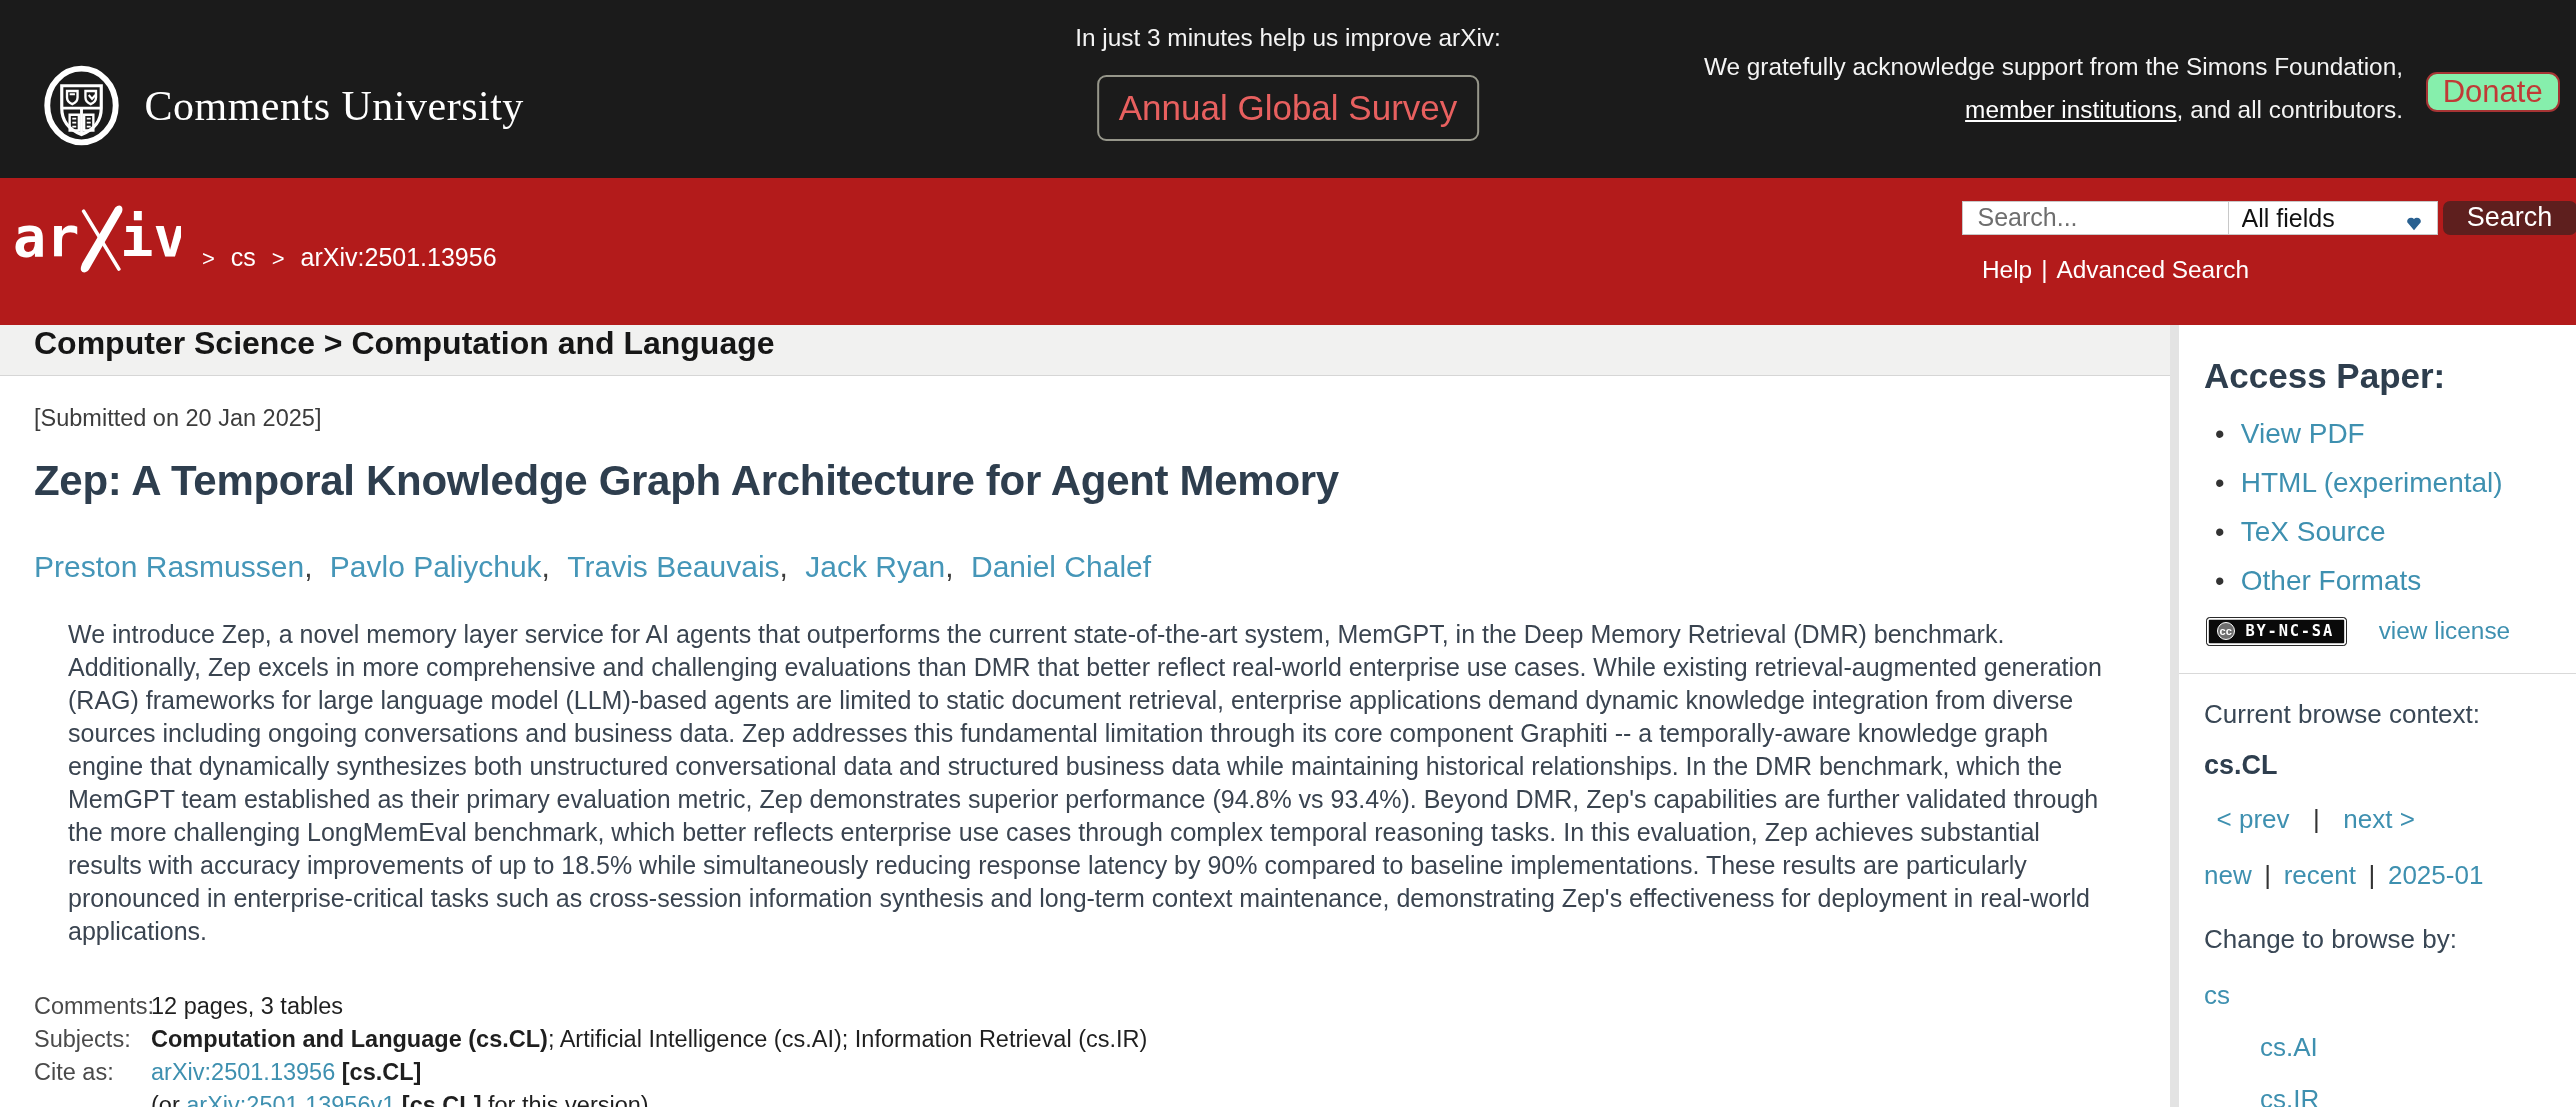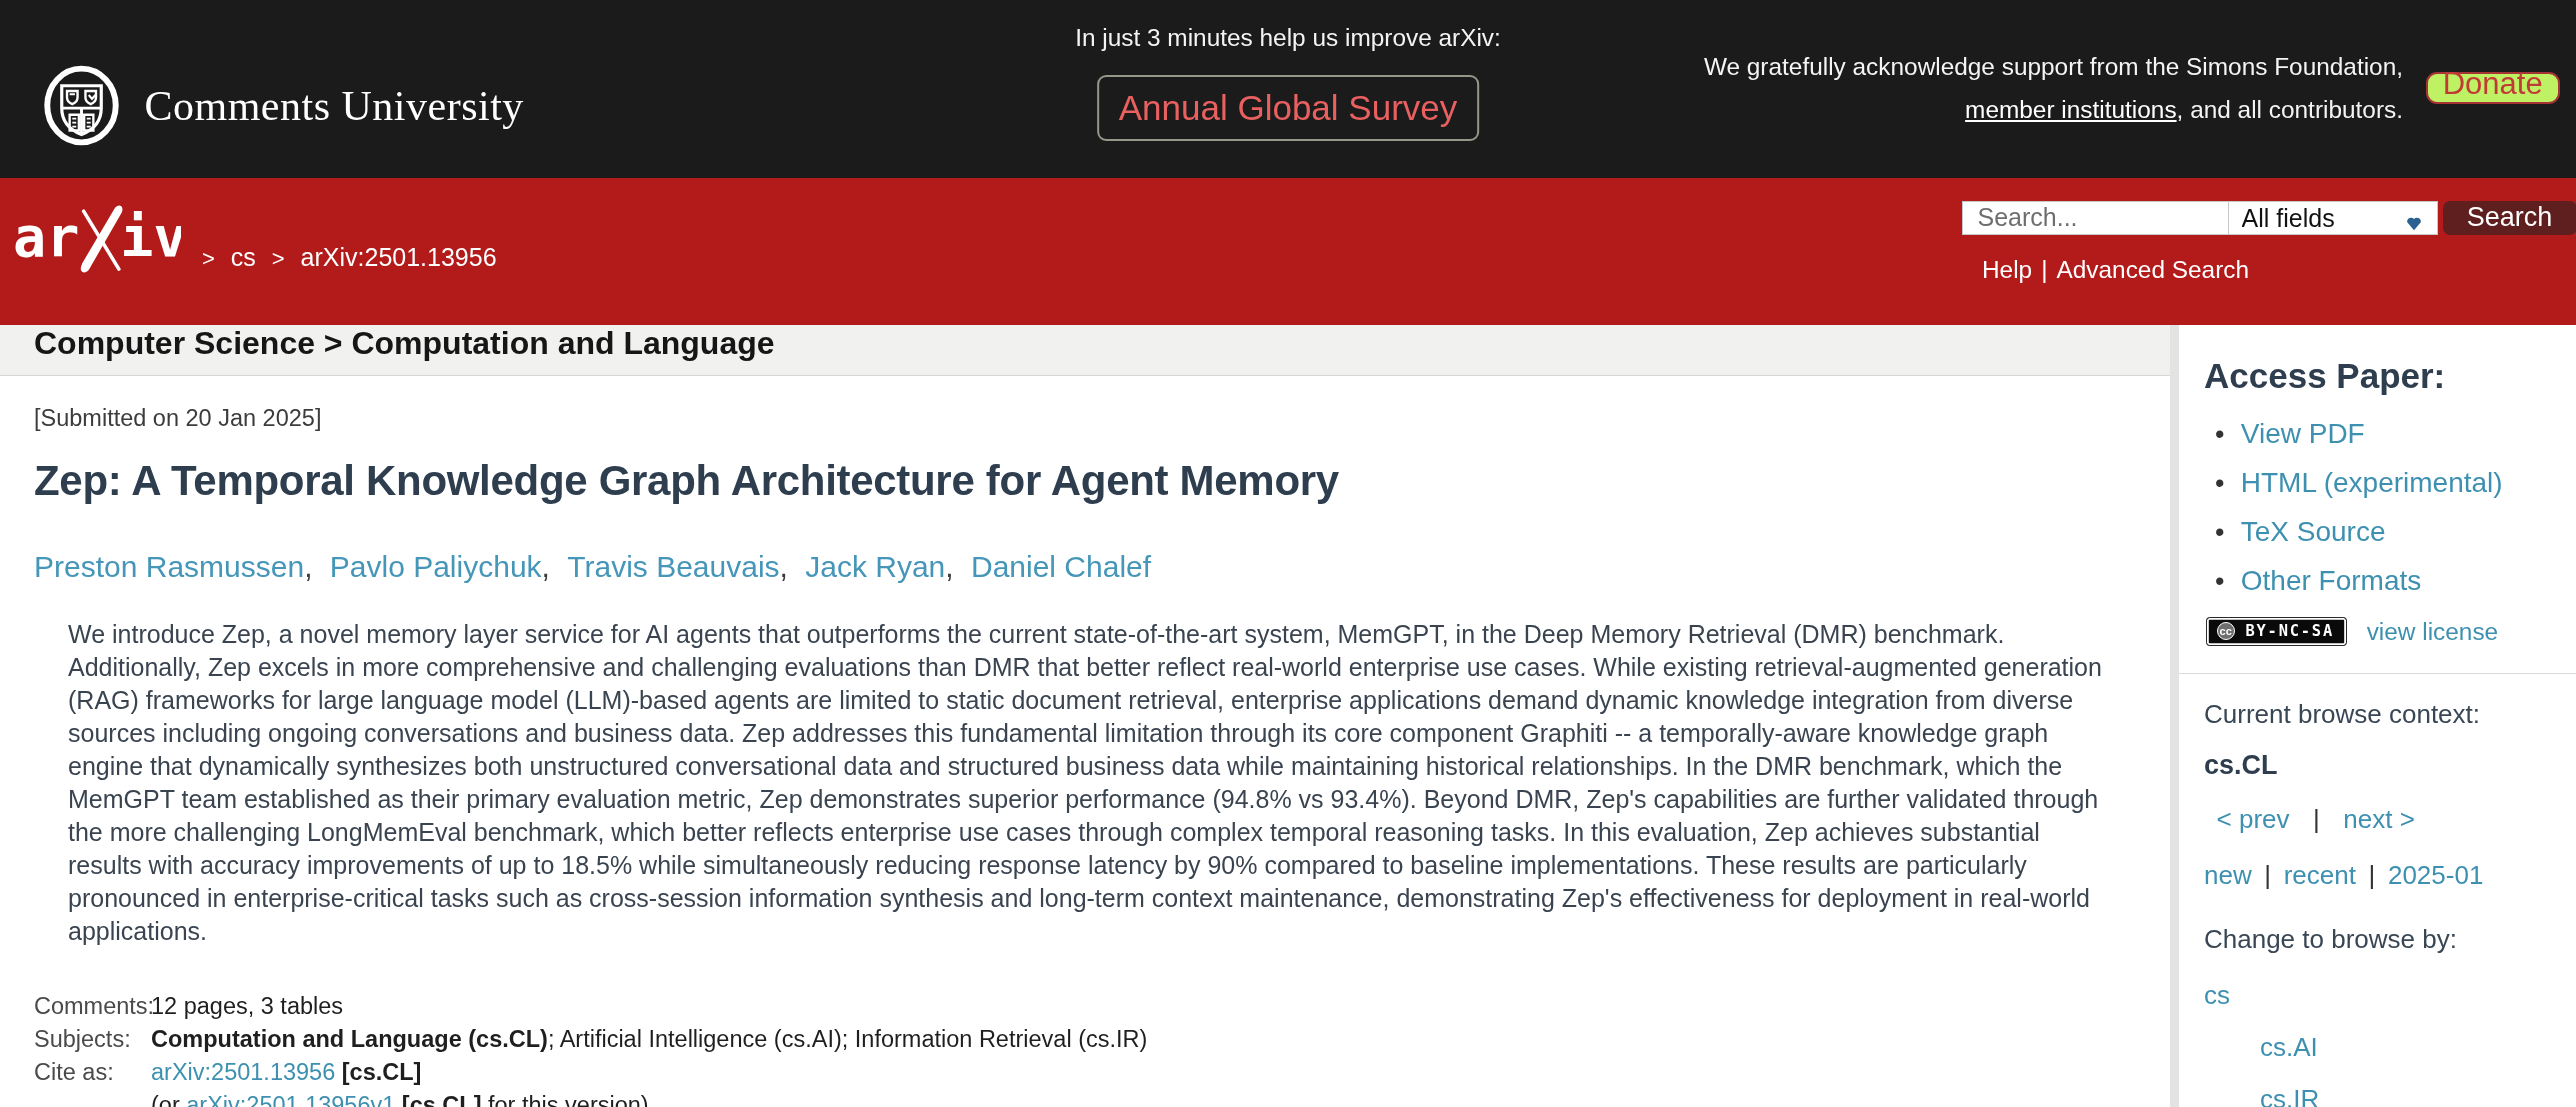--- a/index.html
+++ b/index.html
@@ -10,21 +10,21 @@
   .banner { position:relative; height:178px; background:#1b1b1b; color:#fff; }
   .cornell { position:absolute; left:42px; top:63px; display:flex; align-items:center; gap:23.5px; cursor:pointer; }
   .wordmark { font-family:"Liberation Serif", serif; font-size:42px; color:#fff; letter-spacing:0.5px; }
   .survey { position:absolute; left:50%; transform:translateX(-50%); top:23.5px; text-align:center; }
   .survey-text { font-size:24.4px; color:#f4f4f4; }
   .survey-btn { display:inline-block; margin-top:23.5px; padding:11px 20px; background:transparent;
                 border:2.7px solid #96968a; border-radius:9px; color:#e8605f; font-size:35px;
                 font-family:"Liberation Sans", sans-serif; cursor:pointer; }
   .support { position:absolute; right:173px; top:45px; text-align:right; font-size:24.4px; line-height:43px; color:#f4f4f4; }
   .support a { color:#fff; text-decoration:underline; cursor:pointer; }
-  .donate-btn { position:absolute; right:16.3px; top:72px; width:134px; height:32px; background:#bef264;
+  .donate-btn { position:absolute; right:16.3px; top:72px; width:134px; height:40px; background:#86efac;
                 border:2.7px solid #a63434; border-radius:11px; color:#c03a36; font-size:31px;
                 font-family:"Liberation Sans", sans-serif; display:flex; align-items:flex-end;
                 justify-content:center; line-height:36px; cursor:pointer; }
 
   
   .redbar { position:relative; height:147px; background:#b31b1b; color:#fff; }
   .arxiv-logo { position:absolute; left:12.6px; top:22px; cursor:pointer; }
   .breadcrumb { position:absolute; left:193px; top:65px; font-size:25px; color:#fff; }
   .breadcrumb a { color:#fff; text-decoration:none; cursor:pointer; }
   .breadcrumb .sep { margin:0 9px; font-size:22px; }
@@ -66,21 +66,21 @@
 
   
   .sidebar { flex:1; border-left:9px solid #e3e3e3; color:#2e3e4e; }
   .sect { padding:18px 18px 23.5px 25px; }
   .sect + .sect { border-top:1.8px solid #d9d9d9; }
   .access h2 { font-size:35px; font-weight:bold; color:#2e3e4e; margin-top:12.6px; }
   .bullet-list { list-style:none; margin:22px 0 0 11px; }
   .bullet-list li { margin-bottom:17px; font-size:28px; }
   .bullet-list li::before { content:"\2022"; color:#333; margin-right:16.3px; font-size:27px; }
   .bullet-list a { color:#3e90b0; text-decoration:none; cursor:pointer; }
-  .license-row { display:flex; align-items:flex-end; gap:20px; margin:20px 0 3.6px 1.8px; }
+  .license-row { display:flex; align-items:flex-start; gap:32px; margin:20px 0 3.6px 1.8px; }
   .cc-badge { display:inline-flex; align-items:center; background:#0a0a0a; border:1.8px solid #2a2a2a;
               border-radius:3.6px; padding:2.7px; box-shadow:inset 0 0 0 1.8px #fff; height:29px; cursor:pointer; }
   .cc-circle { display:inline-flex; width:18px; height:18px; border:1.8px solid #fff; border-radius:50%;
                color:#fff; font-size:11px; font-weight:bold; align-items:center; justify-content:center;
                margin:0 7.2px 0 7.2px; background:#6f6f6f; }
   .cc-text { color:#fff; font-family:"DejaVu Sans Mono", monospace; font-weight:bold; font-size:15.4px;
              letter-spacing:1.8px; margin:0 9px 0 3.6px; }
   .view-license { color:#3e90b0; font-size:24.4px; text-decoration:none; cursor:pointer; }
   .browse { font-size:26px; }
   .ctx-label { color:#394755; margin-top:7.2px; }

